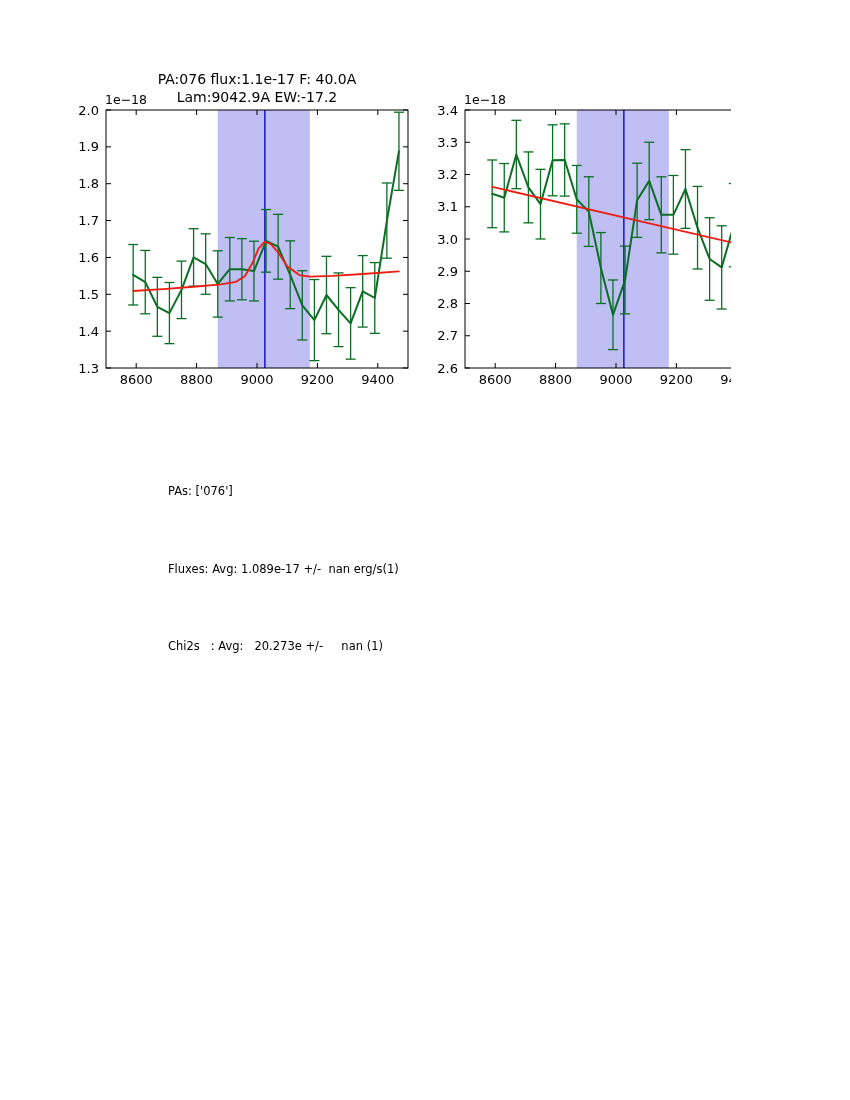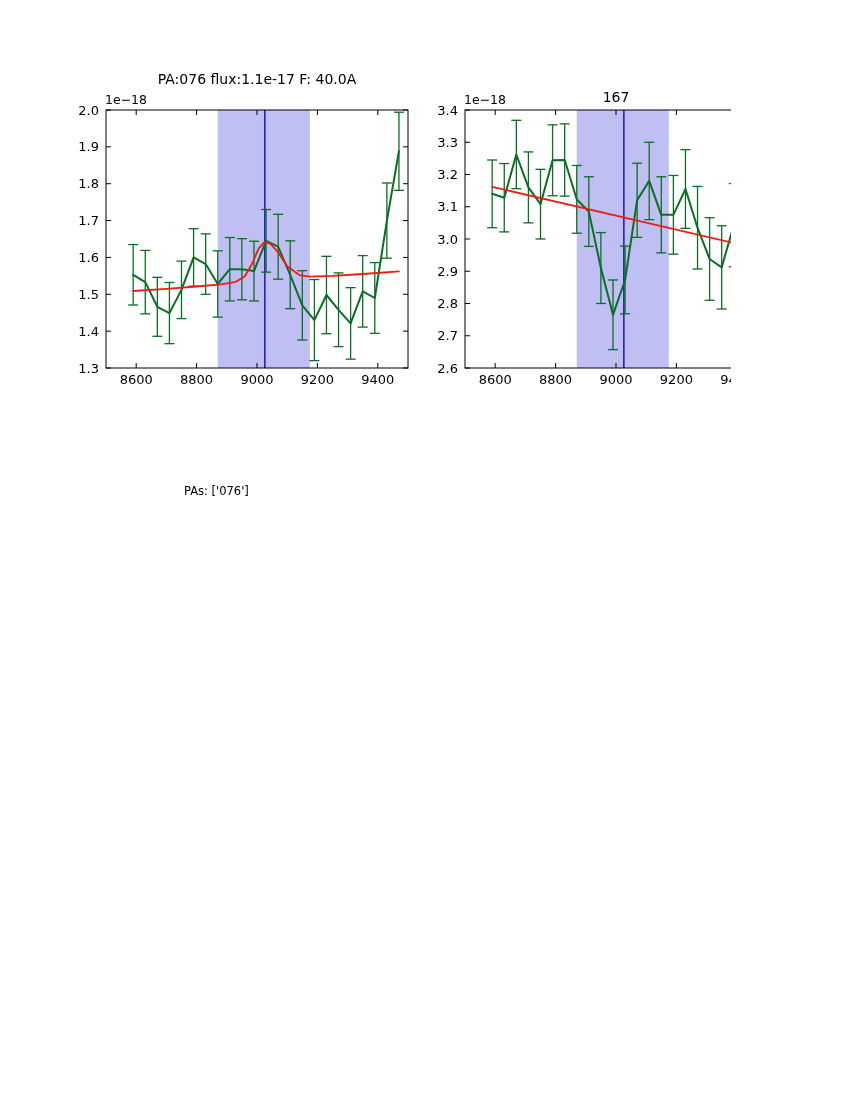--- a/index.html
+++ b/index.html
@@ -19,40 +19,38 @@
   .plot-title {
     position: absolute;
     width: 302px;
     text-align: center;
     font-size: 14px;
     line-height: 17.5px;
     color: #000;
   }
   .stats {
     position: absolute;
-    left: 184px;
+    left: 168px;
     top: 428px;
     font-size: 11.5px;
     line-height: 25.7px;
     white-space: pre;
     color: #000;
   }
 </style>
 </head>
 <body>
 
 <div class="figure">
 
   <div class="plot-title" style="left:106px; top:71px;">
     <div>PA:076 flux:1.1e-17 F: 40.0A</div>
+    <div>Lam:9042.9A EW:-17.2</div>
   </div>
 
-  <div class="plot-title" style="left:465px; top:89px;">
-    <div>167</div>
-  </div>
 
   <svg id="plots" width="850" height="1100">
       <g>
         <rect x="217.74" y="110" width="92.11000000000001" height="258" fill="#bfbff4"></rect>
         <line x1="264.852" x2="264.852" y1="110" y2="368" stroke="#2020c0" stroke-width="1.6"></line>
         <line x1="133.18" x2="133.18" y1="244.52857142857144" y2="304.97428571428577" stroke="#0b6e24" stroke-width="1.3"></line>
         <line x1="128.18" x2="138.18" y1="244.52857142857144" y2="244.52857142857144" stroke="#0b6e24" stroke-width="1.3"></line>
         <line x1="128.18" x2="138.18" y1="304.97428571428577" y2="304.97428571428577" stroke="#0b6e24" stroke-width="1.3"></line>
         <line x1="145.26" x2="145.26" y1="250.42571428571432" y2="313.82000000000005" stroke="#0b6e24" stroke-width="1.3"></line>
         <line x1="140.26" x2="150.26" y1="250.42571428571432" y2="250.42571428571432" stroke="#0b6e24" stroke-width="1.3"></line>
@@ -280,15 +278,17 @@
         <text x="458" y="146.75000000000003" text-anchor="end" class="tick-label">3.3</text>
         <line x1="465" x2="470" y1="110" y2="110" stroke="#000000"></line>
         <line x1="762" x2="767" y1="110" y2="110" stroke="#000000"></line>
         <text x="458" y="114.5" text-anchor="end" class="tick-label">3.4</text>
         <text x="464" y="104" text-anchor="start" class="offset-label">1e−18</text>
       </g>
     </svg>
 
   <div class="stats">
     <div>PAs: ['076']</div>
+    <div>Fluxes: Avg: 1.089e-17 +/-  nan erg/s(1)</div>
+    <div>Chi2s   : Avg:   20.273e +/-     nan (1)</div>
   </div>
 
 </div>
 
 </body></html>

